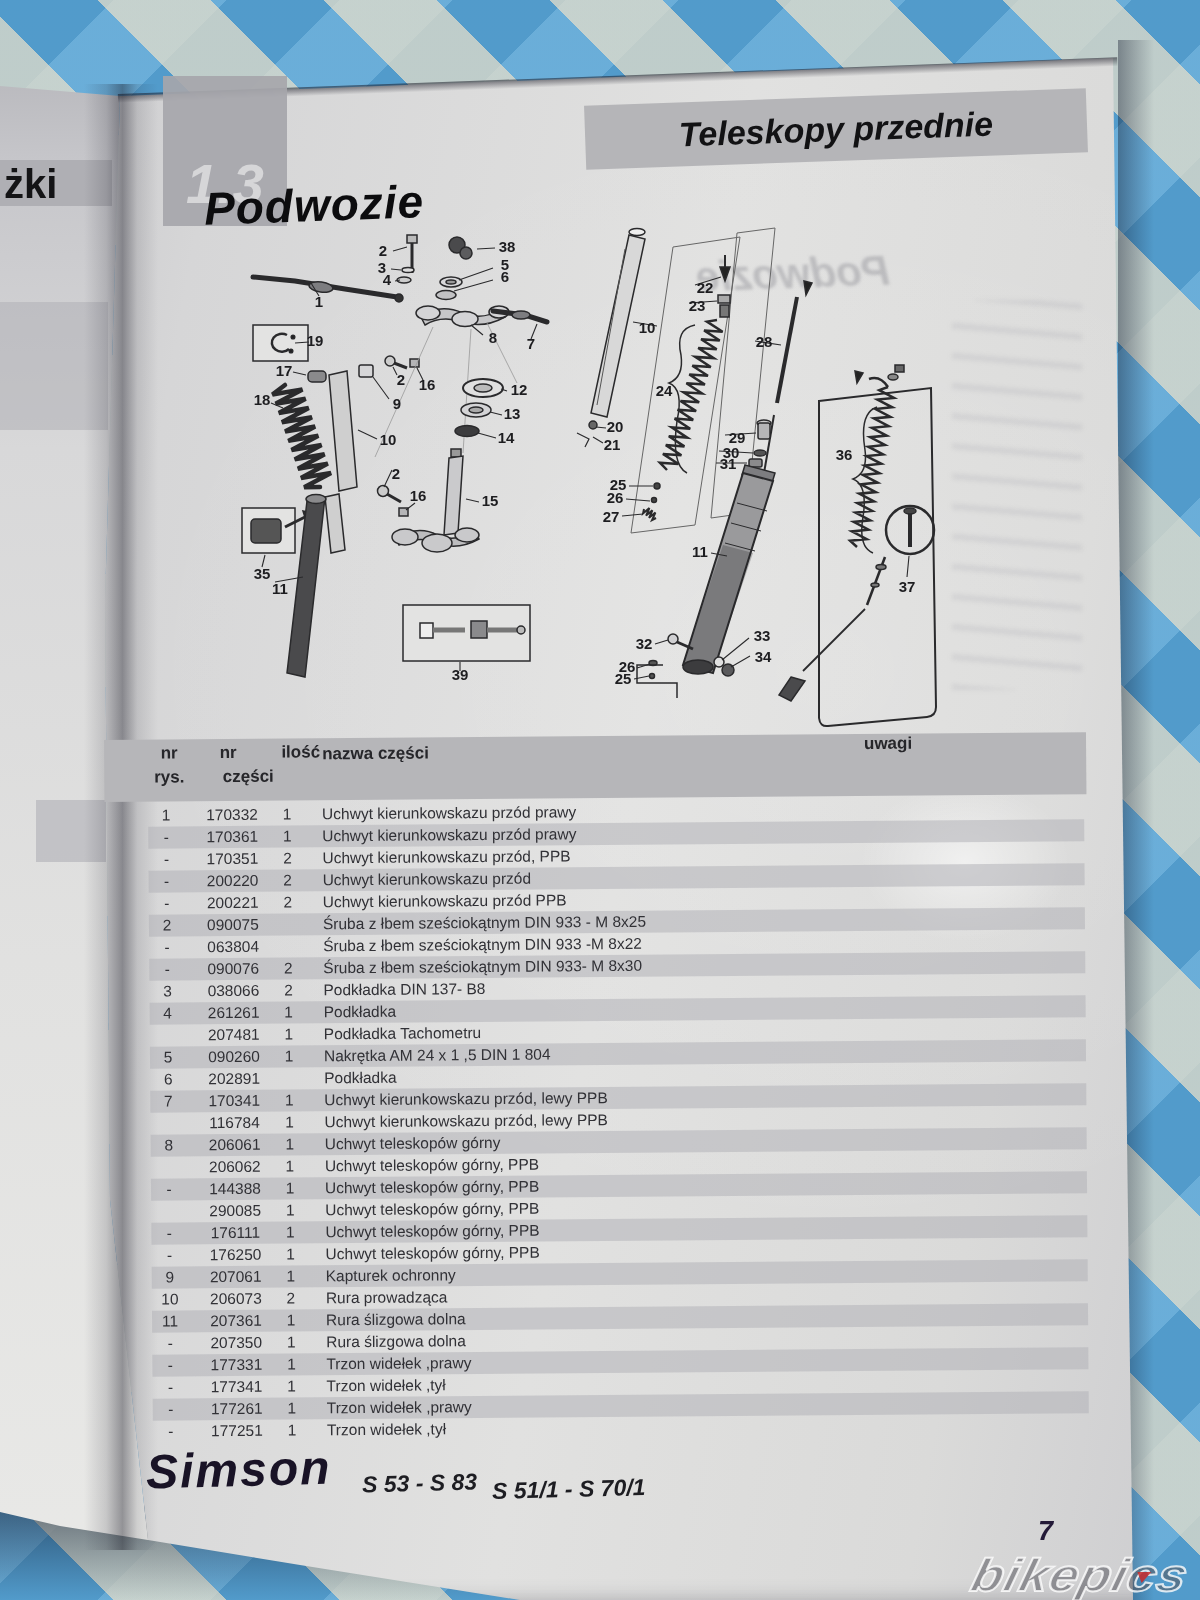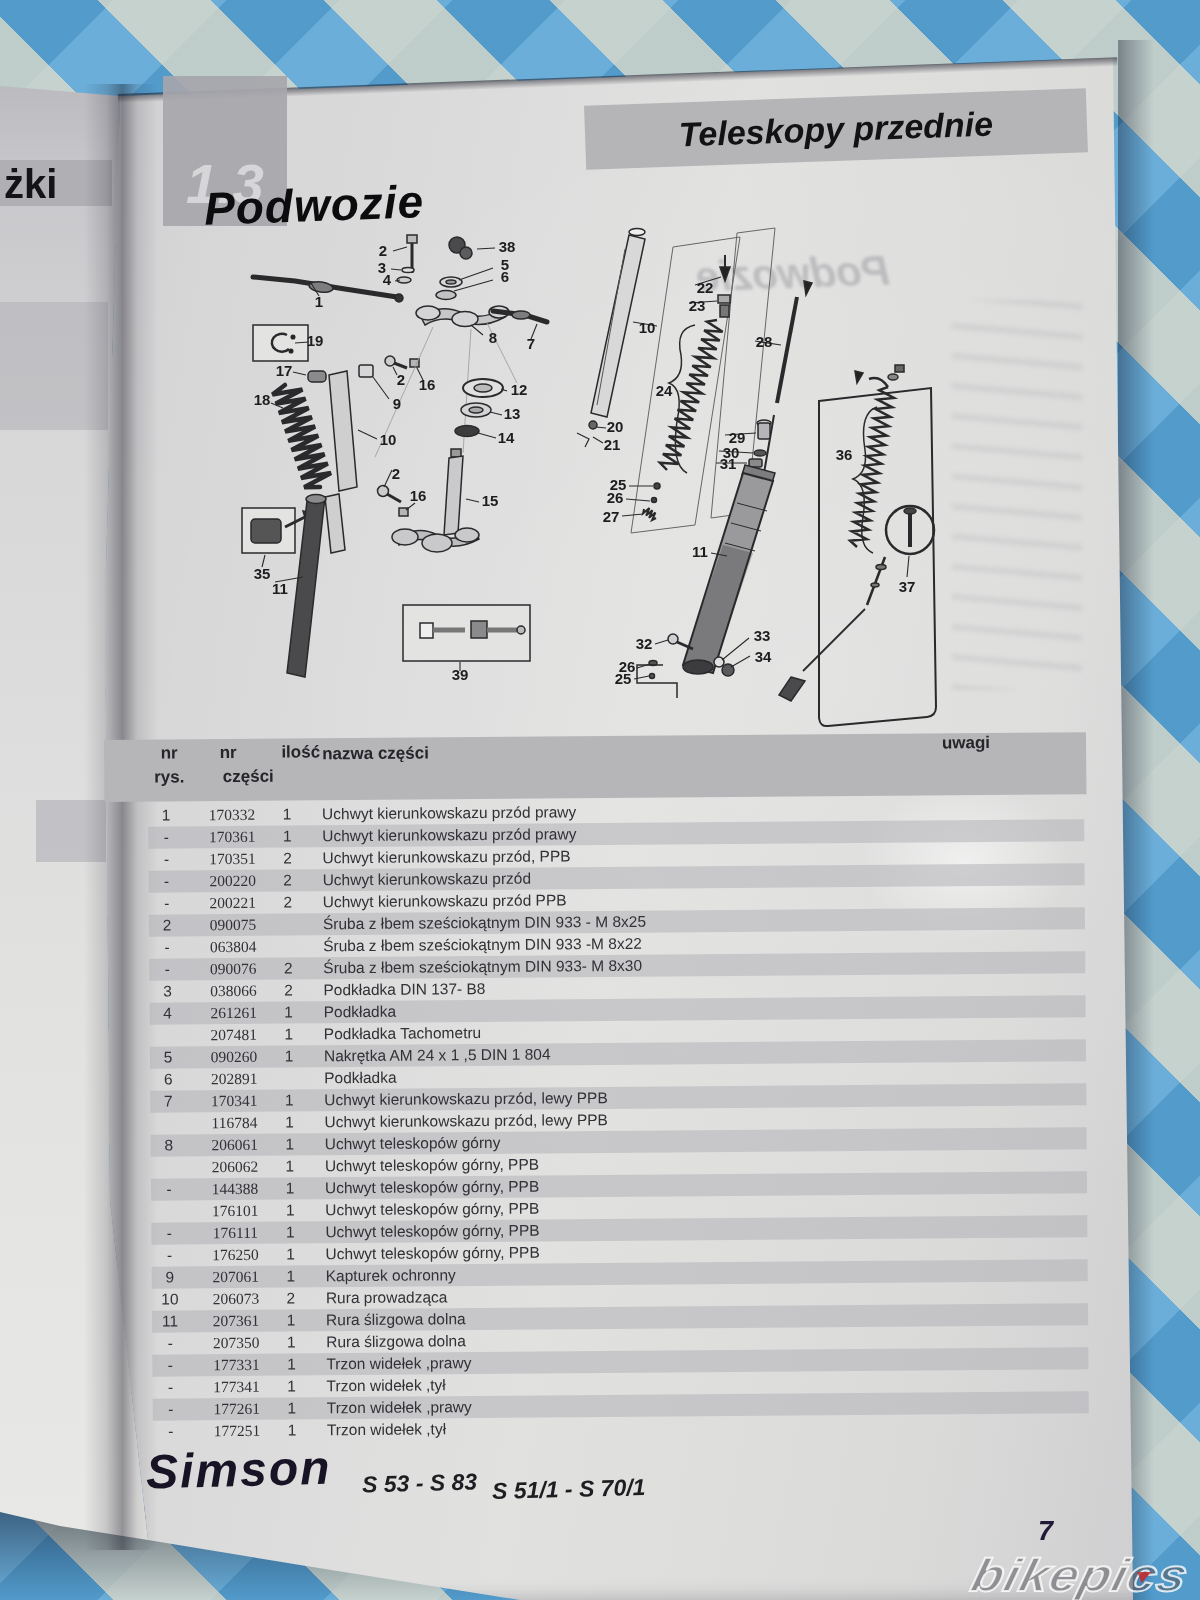--- a/index.html
+++ b/index.html
@@ -53,29 +53,29 @@
   .diagram text.callout{font-family:"Liberation Sans",sans-serif;font-size:15px;font-weight:bold;fill:#1d1d20;}
   .thead{position:absolute;left:104px;top:740px;width:982px;height:62px;background:#b6b6b9;
     transform:rotate(-0.45deg);transform-origin:left top;font-size:17px;font-weight:bold;color:#26262a;}
   .thead span{position:absolute;}
   .h-nr1{left:39px;top:4px;width:52px;text-align:center;}
   .h-rys{left:39px;top:28px;width:52px;text-align:center;}
   .h-nr2{left:93px;top:4px;width:62px;text-align:center;}
   .h-czesci{left:93px;top:28px;width:62px;text-align:center;margin-left:20px;}
   .h-ilosc{left:146px;top:4px;width:70px;text-align:right;}
   .h-nazwa{left:218px;top:6px;}
-  .h-uwagi{left:796px;top:0px;width:90px;text-align:right;}
+  .h-uwagi{left:739px;top:0px;width:90px;text-align:center;}
   .rows{position:absolute;left:104px;top:805px;width:982px;
     transform:rotate(-0.45deg);transform-origin:left top;
     font-size:15.5px;color:#313136;}
   .row{position:relative;height:22px;line-height:22px;}
   .row.striped::before{content:'';position:absolute;left:44px;right:2px;top:0;bottom:0;background:rgba(178,178,184,.55);}
   .row span{position:absolute;z-index:1;}
   .c-rys{left:34px;width:56px;text-align:center;}
-  .c-part{left:92px;width:72px;text-align:center;font-family:Liberation Serif, serif;}
+  .c-part{left:92px;width:72px;text-align:center;}
   .c-qty{left:165px;width:36px;text-align:center;}
   .c-name{left:218px;white-space:nowrap;}
   .brand{position:absolute;left:146px;top:1442px;font-size:48px;font-weight:bold;font-style:italic;
     color:#191326;transform:rotate(-1.5deg);letter-spacing:2px;}
   .models1{position:absolute;left:362px;top:1470px;font-size:23px;font-weight:bold;font-style:italic;
     color:#1d1d22;transform:rotate(-1.5deg);}
   .models2{position:absolute;left:492px;top:1476px;font-size:23px;font-weight:bold;font-style:italic;
     color:#1d1d22;transform:rotate(-1.5deg);}
   .pageno{position:absolute;left:1038px;top:1516px;font-size:27px;font-weight:bold;font-style:italic;color:#241a38;}
   .wm{position:absolute;left:966px;top:1548px;z-index:8;font-size:46px;font-weight:bold;font-style:italic;
@@ -426,21 +426,21 @@
           <span class="c-name">Uchwyt teleskopów górny, PPB</span>
         </div>
         <div class="row striped">
           <span class="c-rys">-</span>
           <span class="c-part">144388</span>
           <span class="c-qty">1</span>
           <span class="c-name">Uchwyt teleskopów górny, PPB</span>
         </div>
         <div class="row">
           <span class="c-rys"></span>
-          <span class="c-part">176101</span>
+          <span class="c-part">290085</span>
           <span class="c-qty">1</span>
           <span class="c-name">Uchwyt teleskopów górny, PPB</span>
         </div>
         <div class="row striped">
           <span class="c-rys">-</span>
           <span class="c-part">176111</span>
           <span class="c-qty">1</span>
           <span class="c-name">Uchwyt teleskopów górny, PPB</span>
         </div>
         <div class="row">

